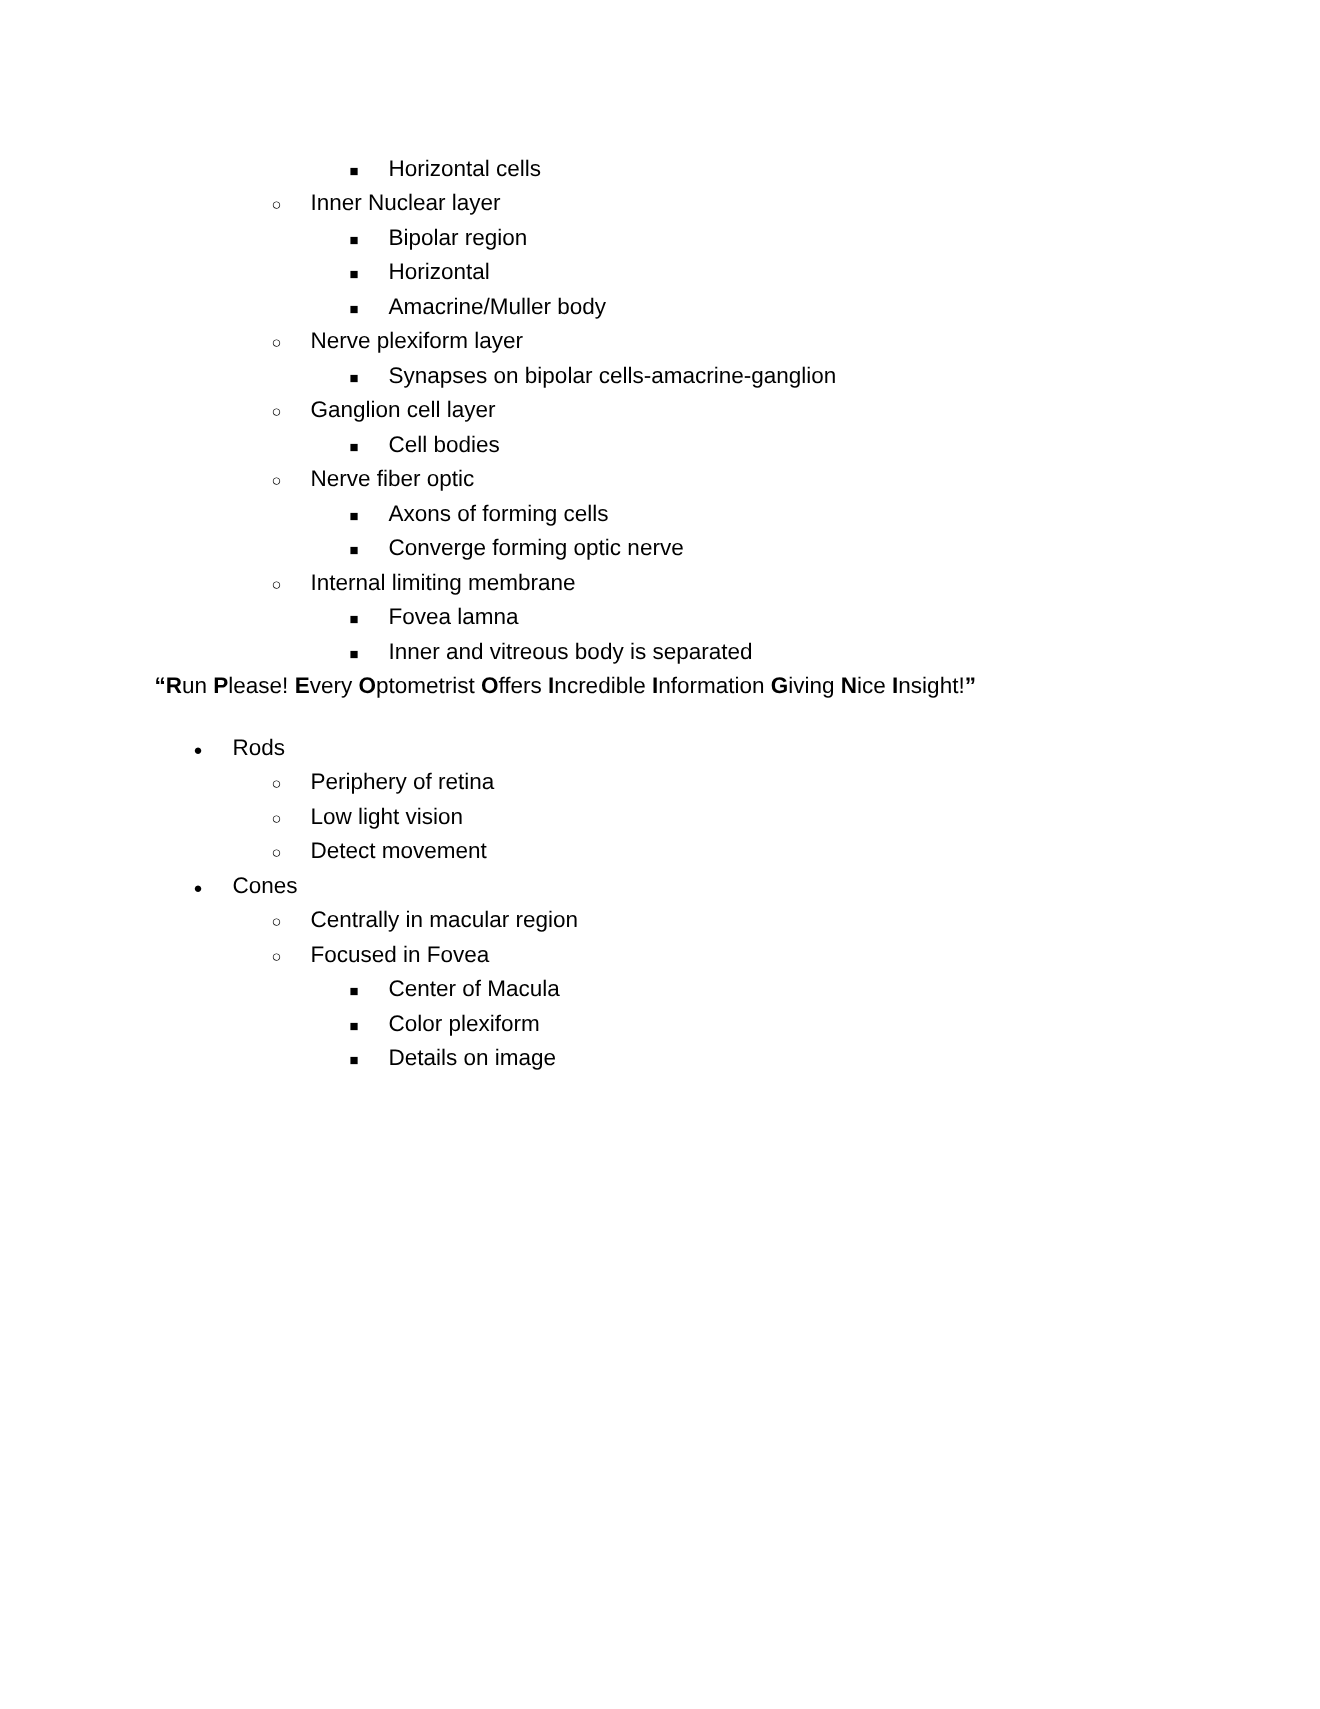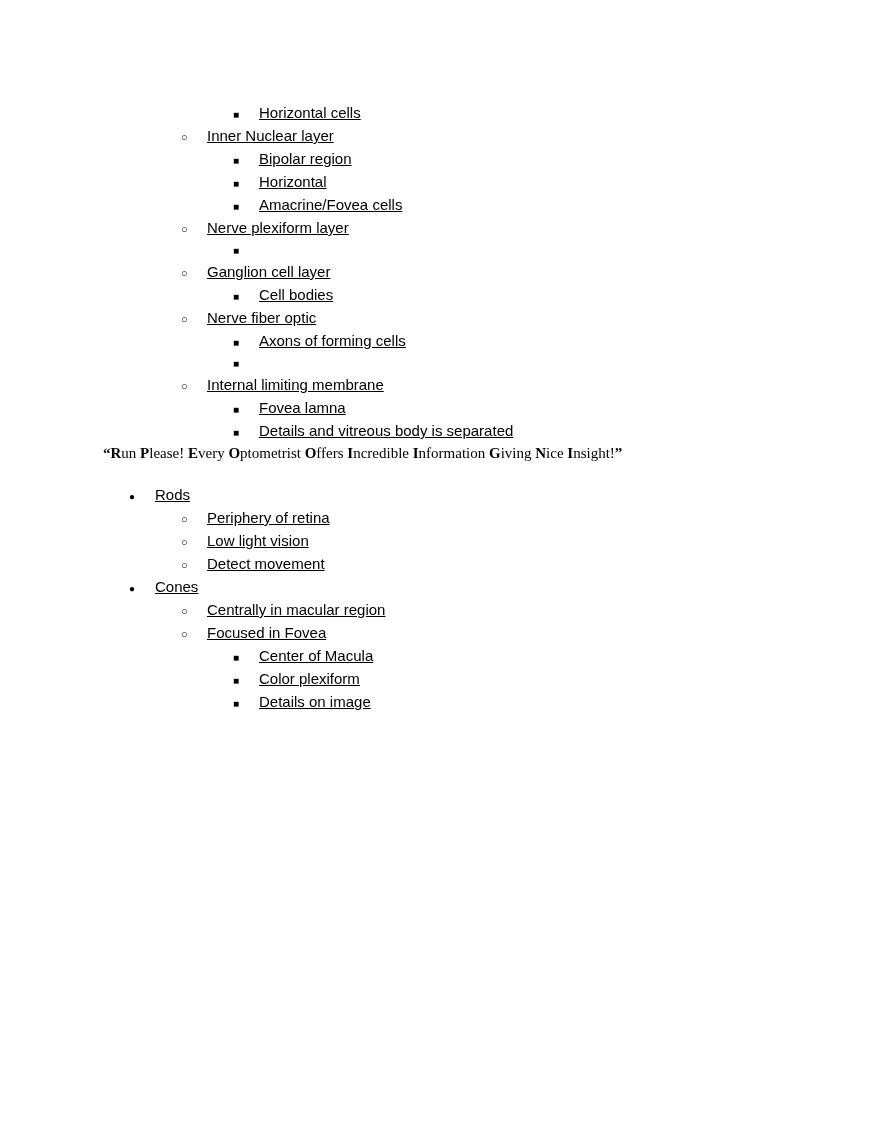--- a/index.html
+++ b/index.html
@@ -33,27 +33,25 @@
   .marker {
     width: 26px;
     flex-shrink: 0;
     display: inline-block;
   }
   .marker.disc   { font-size: 10px; }
   .marker.circle { font-size: 11px; }
   .marker.square { font-size: 10px; }
   .li-text {
     line-height: 21px;
-    text-decoration: underline;
   }
   .mnemonic {
     margin: 0;
     line-height: 21px;
     white-space: nowrap;
-    font-family: Liberation Serif, serif;
   }
   .mnemonic .bold { font-weight: 700; }
   .second-list {
     margin-top: 20px;
   }
 </style>
 </head>
 <body>
 
 <div class="doc">
@@ -69,59 +67,61 @@
       <div class="li level-3">
         <span class="marker square">■</span>
         <span class="li-text">Bipolar region</span>
       </div>
       <div class="li level-3">
         <span class="marker square">■</span>
         <span class="li-text">Horizontal</span>
       </div>
       <div class="li level-3">
         <span class="marker square">■</span>
-        <span class="li-text">Amacrine/Fovea cells</span>
+        <span class="li-text">Amacrine/Muller body</span>
       </div>
       <div class="li level-2">
         <span class="marker circle">○</span>
         <span class="li-text">Nerve plexiform layer</span>
       </div>
       <div class="li level-3">
         <span class="marker square">■</span>
+        <span class="li-text">Synapses on bipolar cells-amacrine-ganglion</span>
       </div>
       <div class="li level-2">
         <span class="marker circle">○</span>
         <span class="li-text">Ganglion cell layer</span>
       </div>
       <div class="li level-3">
         <span class="marker square">■</span>
         <span class="li-text">Cell bodies</span>
       </div>
       <div class="li level-2">
         <span class="marker circle">○</span>
         <span class="li-text">Nerve fiber optic</span>
       </div>
       <div class="li level-3">
         <span class="marker square">■</span>
         <span class="li-text">Axons of forming cells</span>
       </div>
       <div class="li level-3">
         <span class="marker square">■</span>
+        <span class="li-text">Converge forming optic nerve</span>
       </div>
       <div class="li level-2">
         <span class="marker circle">○</span>
         <span class="li-text">Internal limiting membrane</span>
       </div>
       <div class="li level-3">
         <span class="marker square">■</span>
         <span class="li-text">Fovea lamna</span>
       </div>
       <div class="li level-3">
         <span class="marker square">■</span>
-        <span class="li-text">Details and vitreous body is separated</span>
+        <span class="li-text">Inner and vitreous body is separated</span>
       </div>
     </div>
   <p class="mnemonic"><span class="bold">“R</span><span class="">un </span><span class="bold">P</span><span class="">lease! </span><span class="bold">E</span><span class="">very </span><span class="bold">O</span><span class="">ptometrist </span><span class="bold">O</span><span class="">ffers </span><span class="bold">I</span><span class="">ncredible </span><span class="bold">I</span><span class="">nformation </span><span class="bold">G</span><span class="">iving </span><span class="bold">N</span><span class="">ice </span><span class="bold">I</span><span class="">nsight!</span><span class="bold">”</span></p>
   <div class="second-list">
       <div class="li level-1">
         <span class="marker disc">●</span>
         <span class="li-text">Rods</span>
       </div>
       <div class="li level-2">
         <span class="marker circle">○</span>

